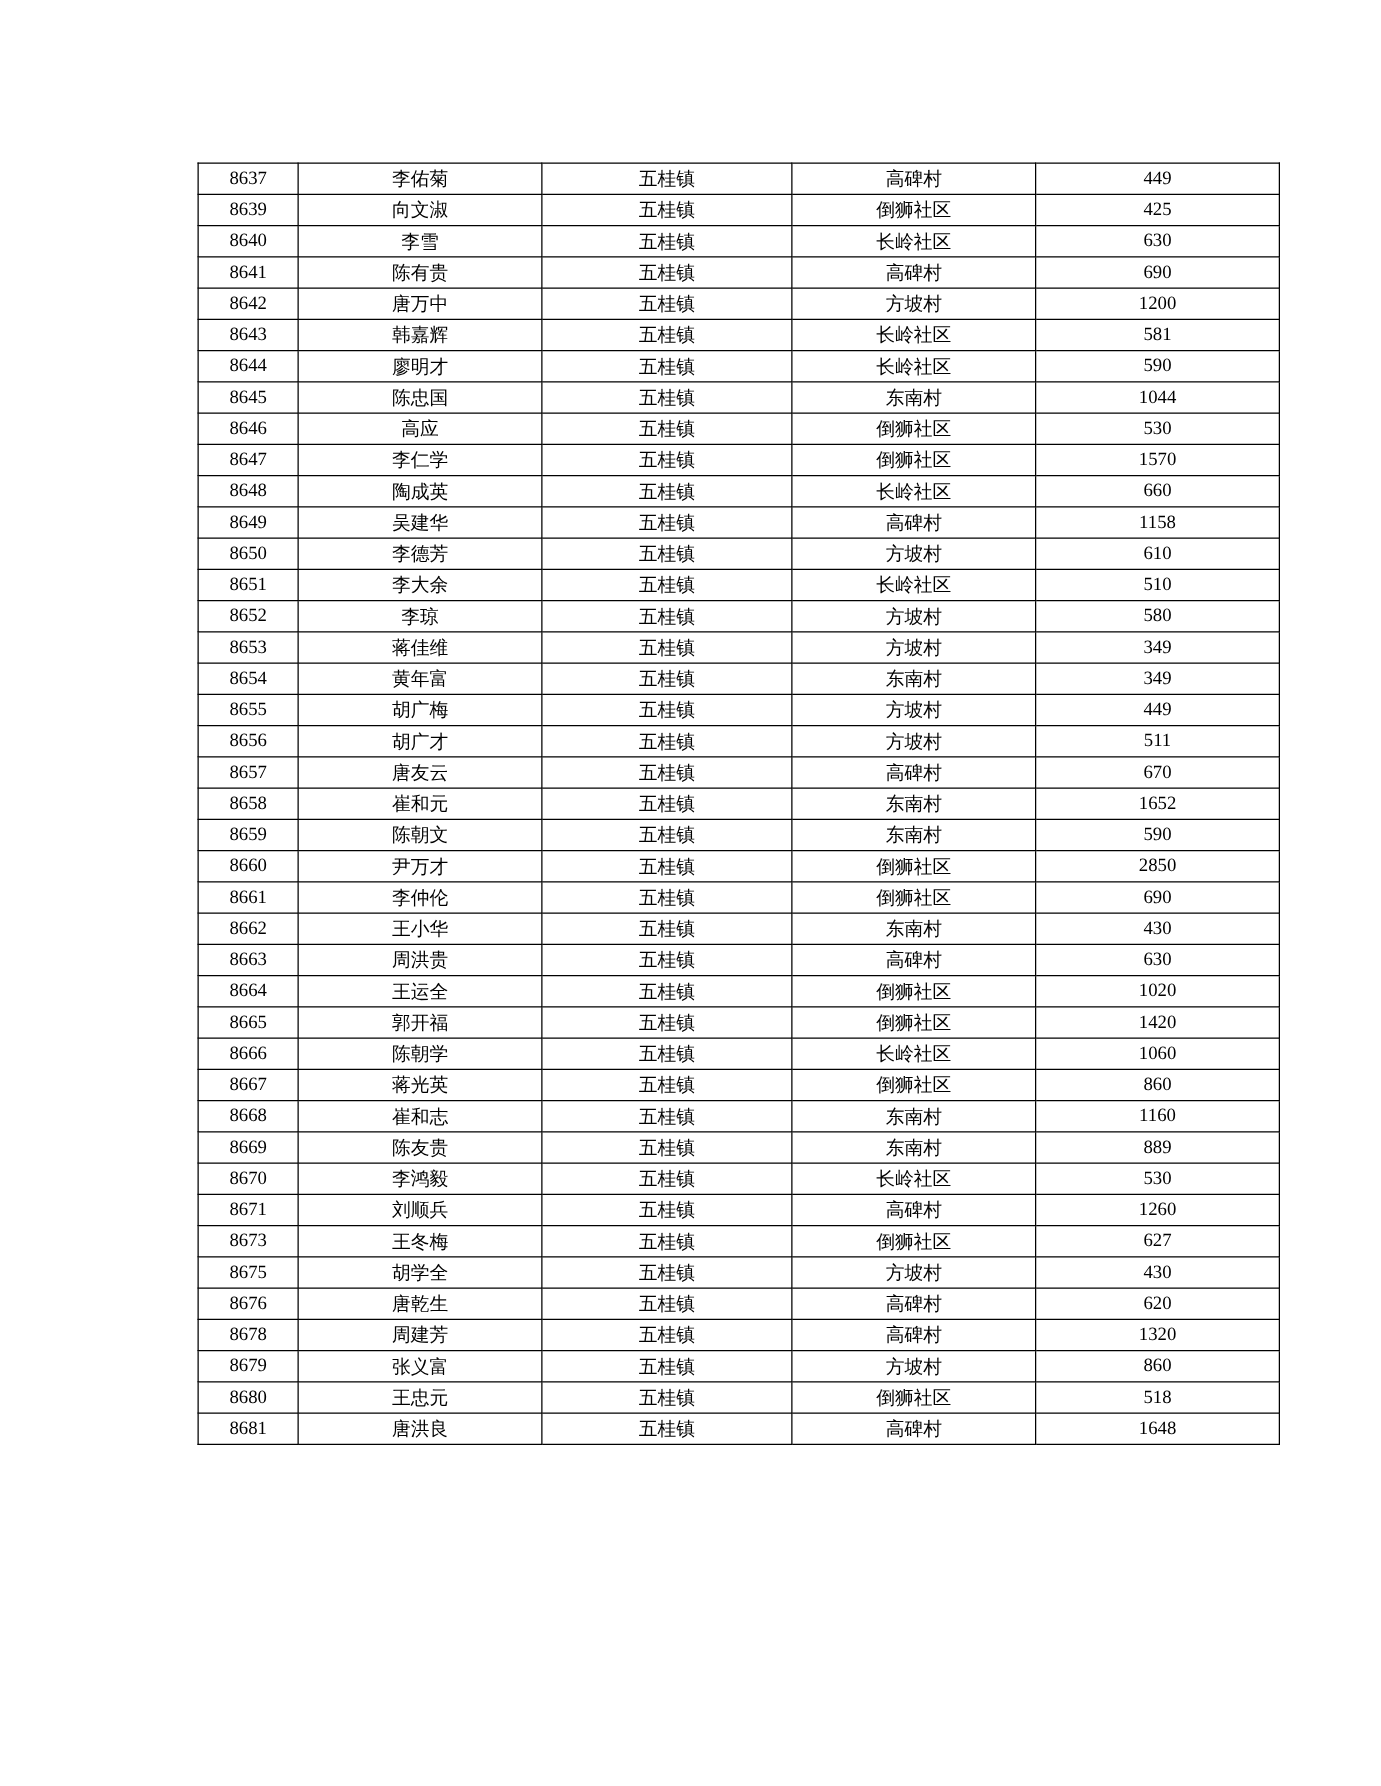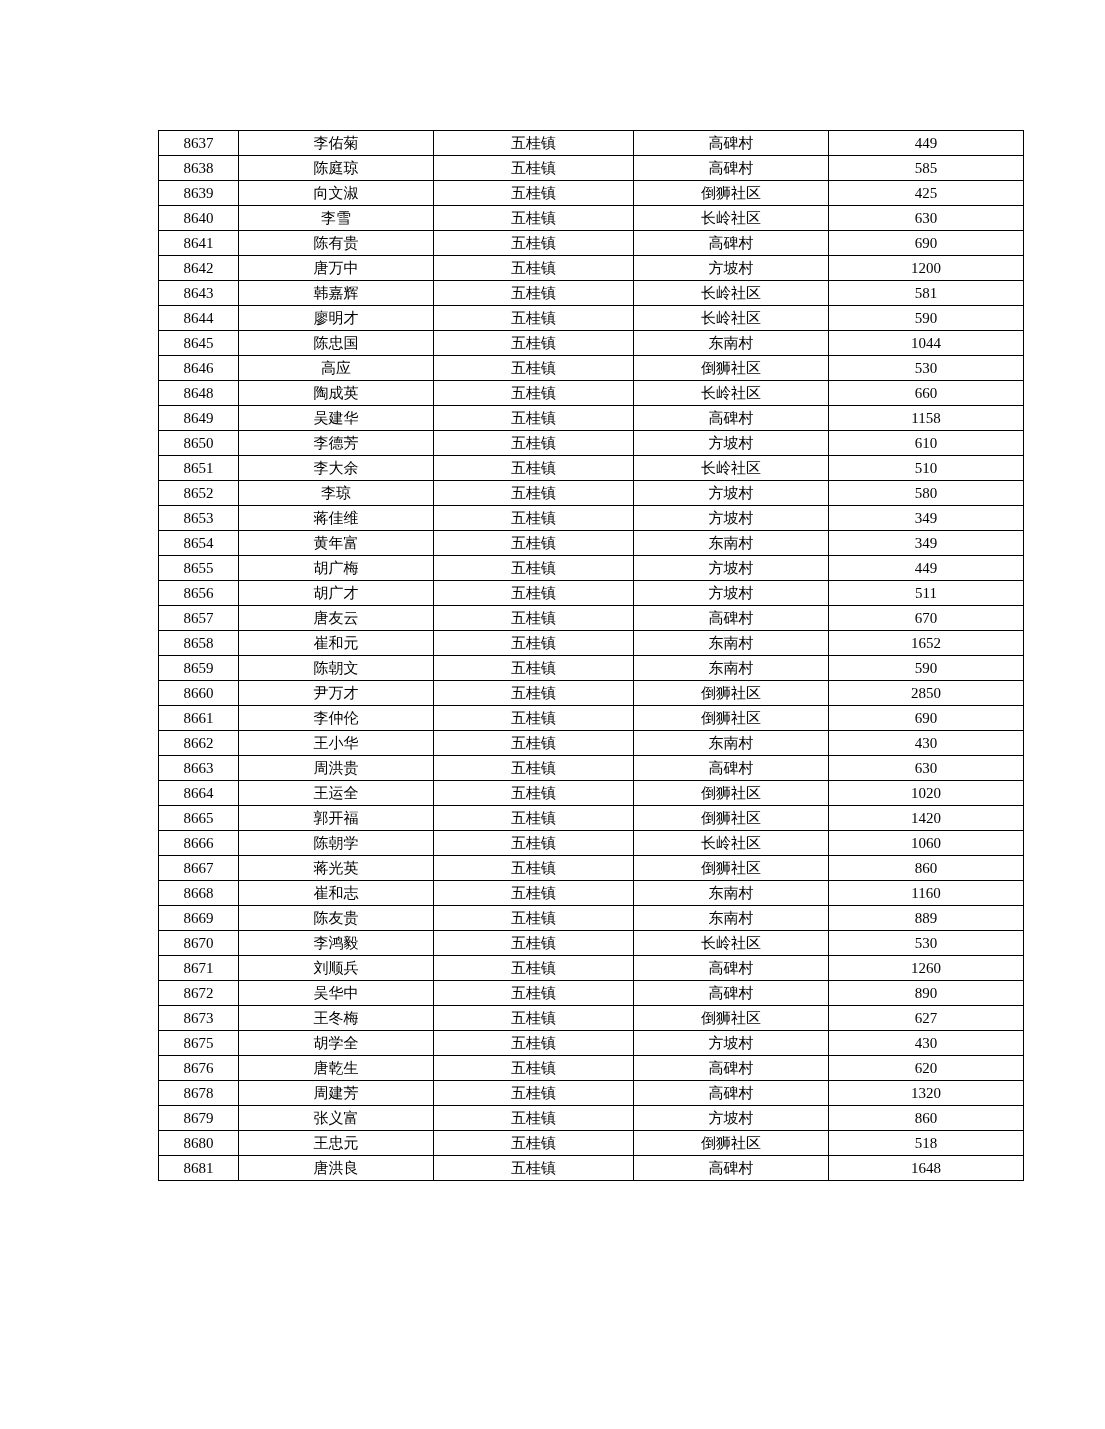--- a/index.html
+++ b/index.html
@@ -55,27 +55,20 @@
     </colgroup>
     <tbody id="table-body">
         <tr>
           <td>8637</td>
           <td>李佑菊</td>
           <td>五桂镇</td>
           <td>高碑村</td>
           <td>449</td>
         </tr>
         <tr>
-          <td>8638</td>
-          <td>陈庭琼</td>
-          <td>五桂镇</td>
-          <td>高碑村</td>
-          <td>585</td>
-        </tr>
-        <tr>
           <td>8639</td>
           <td>向文淑</td>
           <td>五桂镇</td>
           <td>倒狮社区</td>
           <td>425</td>
         </tr>
         <tr>
           <td>8640</td>
           <td>李雪</td>
           <td>五桂镇</td>
@@ -118,20 +111,27 @@
           <td>1044</td>
         </tr>
         <tr>
           <td>8646</td>
           <td>高应</td>
           <td>五桂镇</td>
           <td>倒狮社区</td>
           <td>530</td>
         </tr>
         <tr>
+          <td>8647</td>
+          <td>李仁学</td>
+          <td>五桂镇</td>
+          <td>倒狮社区</td>
+          <td>1570</td>
+        </tr>
+        <tr>
           <td>8648</td>
           <td>陶成英</td>
           <td>五桂镇</td>
           <td>长岭社区</td>
           <td>660</td>
         </tr>
         <tr>
           <td>8649</td>
           <td>吴建华</td>
           <td>五桂镇</td>
@@ -284,27 +284,20 @@
           <td>五桂镇</td>
           <td>长岭社区</td>
           <td>530</td>
         </tr>
         <tr>
           <td>8671</td>
           <td>刘顺兵</td>
           <td>五桂镇</td>
           <td>高碑村</td>
           <td>1260</td>
-        </tr>
-        <tr>
-          <td>8672</td>
-          <td>吴华中</td>
-          <td>五桂镇</td>
-          <td>高碑村</td>
-          <td>890</td>
         </tr>
         <tr>
           <td>8673</td>
           <td>王冬梅</td>
           <td>五桂镇</td>
           <td>倒狮社区</td>
           <td>627</td>
         </tr>
         <tr>
           <td>8675</td>

